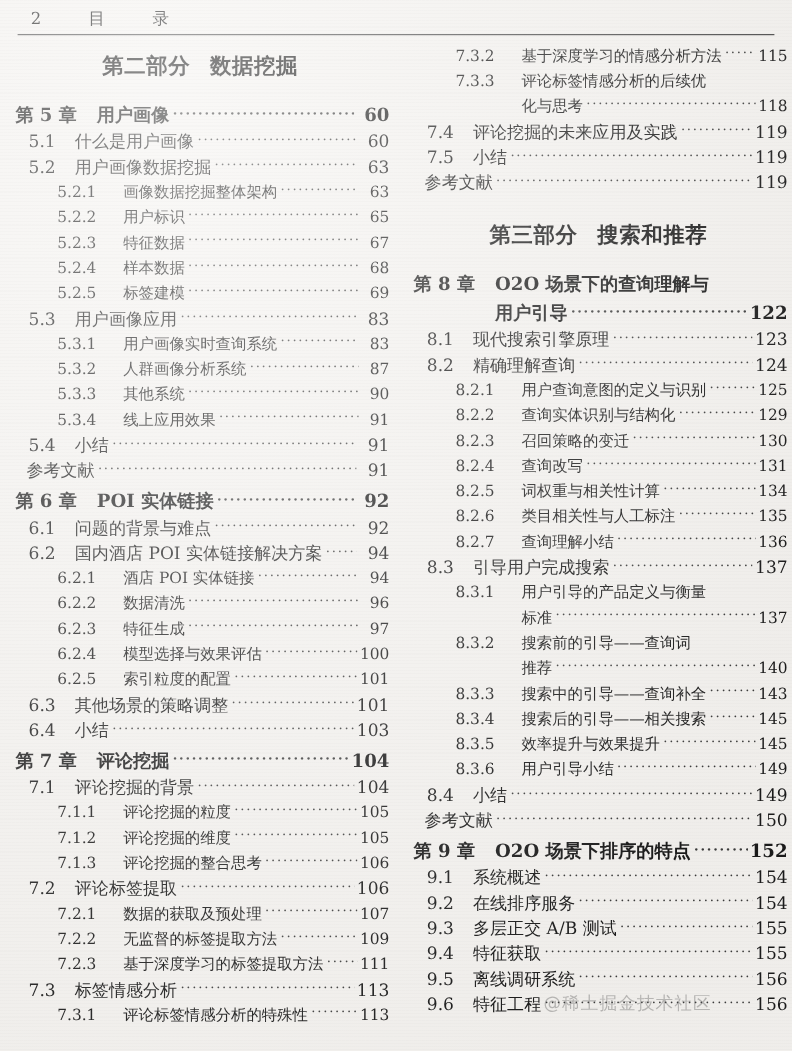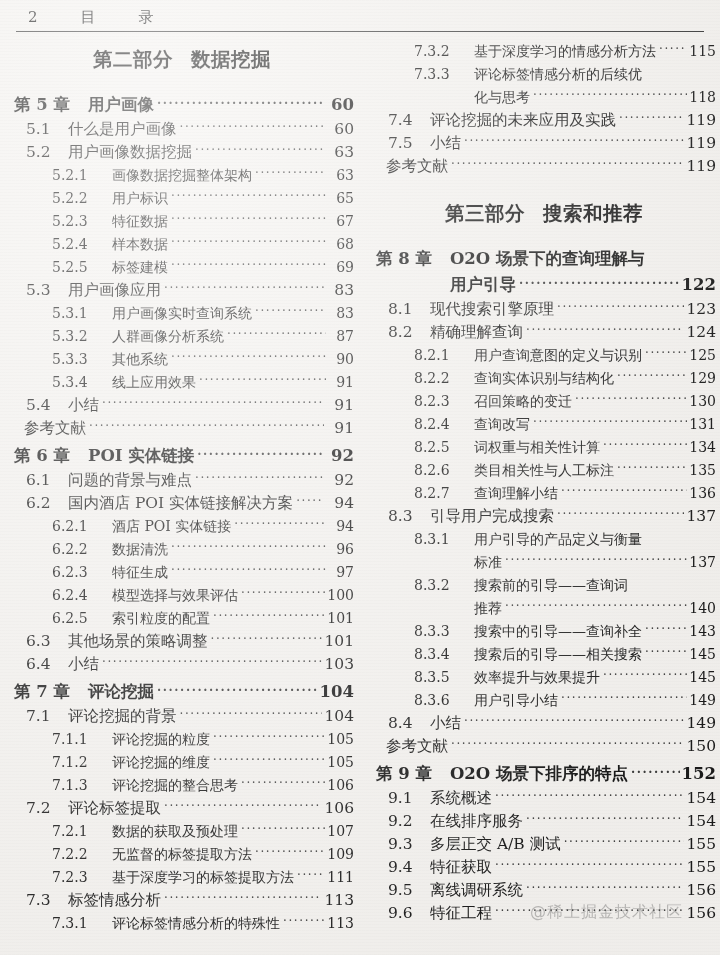--- a/index.html
+++ b/index.html
@@ -169,21 +169,21 @@
   }
   .lvl-ref .num  { width: 0px; padding-left: 14px; }
   .lvl-ref .page { min-width: 28px; }
 
   .spacer-sm { height: 9px; }
   .spacer-md { height: 16px; }
 
   
   .watermark {
     position: absolute;
-    left: 530px;
+    left: 494px;
     top: 902px;
     font-size: 16px;
     color: rgba(90,90,90,0.38);
     letter-spacing: 1px;
     font-family: "DejaVu Sans", "Liberation Sans", sans-serif;
     z-index: 6;
     white-space: nowrap;
   }
 </style>
 </head>

